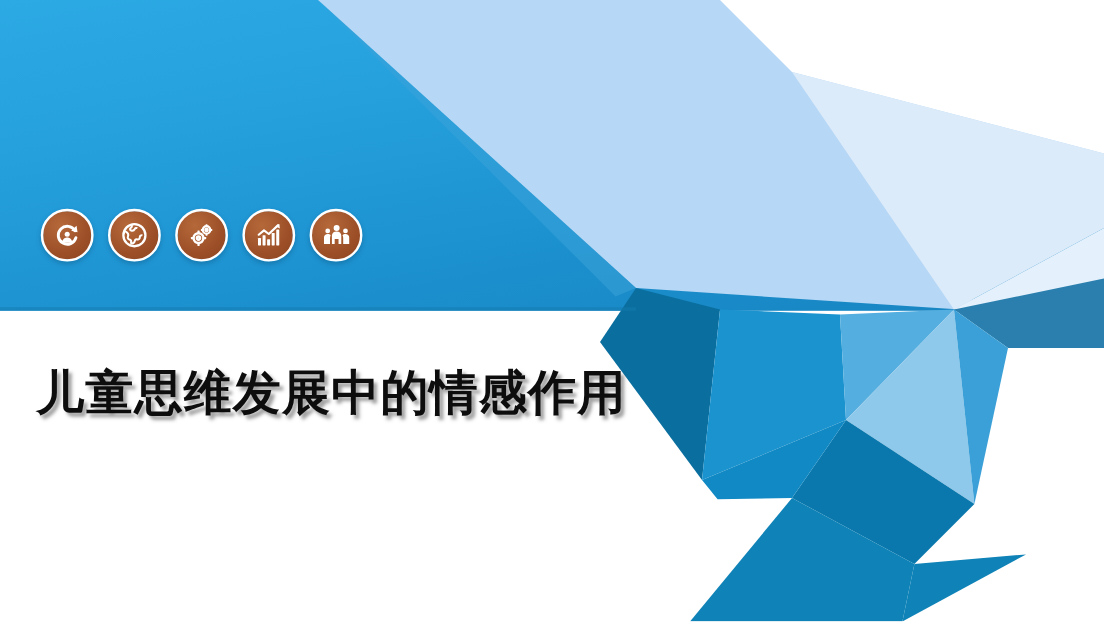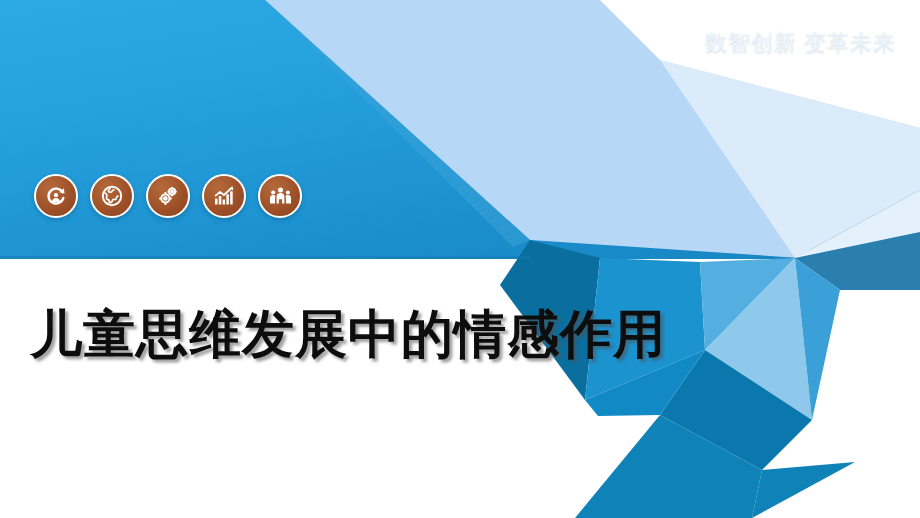--- a/index.html
+++ b/index.html
@@ -60,21 +60,21 @@
     align-items:center;
     justify-content:center;
     box-shadow:0 2px 4px rgba(0,40,70,.25);
     flex:0 0 auto;
   }
   .icon-badge svg { display:block; }
   
   .main-title {
     position:absolute;
     left:30px; top:300px;
-    font-size:52px;
+    font-size:40px;
     font-weight:bold;
     color:#0d0d0d;
     letter-spacing:1px;
     white-space:nowrap;
     text-shadow:3px 3px 3px rgba(80,80,80,.55);
   }
 </style>
 </head>
 <body>
 
@@ -109,21 +109,20 @@
     <polygon points="585,400 705,350 660,415 598,416" fill="#1189c4"></polygon>
 
     <polygon points="812,420 795,258 840,290" fill="#3ba0d7"></polygon>
 
     <polygon points="660,415 762,470 752,518 575,518" fill="#0f83b7"></polygon>
     <polygon points="762,470 855,462 752,518" fill="#0f83b7"></polygon>
 
     <rect x="0" y="256" width="530" height="3" fill="#1379ad" opacity="0.5"></rect>
   </svg>
 
-  <div class="tagline">数智创新 变革未来</div>
 
   <div class="icon-row">
 
     <div class="icon-badge">
       <svg width="24" height="24" viewBox="0 0 24 24" fill="none">
         <path d="M18.5 8.2A7.5 7.5 0 1 0 19.3 14" stroke="#ffffff" stroke-width="2.4" stroke-linecap="round" fill="none"></path>
         <polygon points="19.8,4.2 20.6,9.6 15.3,8.3" fill="#ffffff"></polygon>
         <circle cx="12" cy="11.2" r="2.1" fill="#ffffff"></circle>
         <path d="M7.8 18.2c0-2.4 1.9-4.2 4.2-4.2s4.2 1.8 4.2 4.2z" fill="#ffffff"></path>
       </svg>

